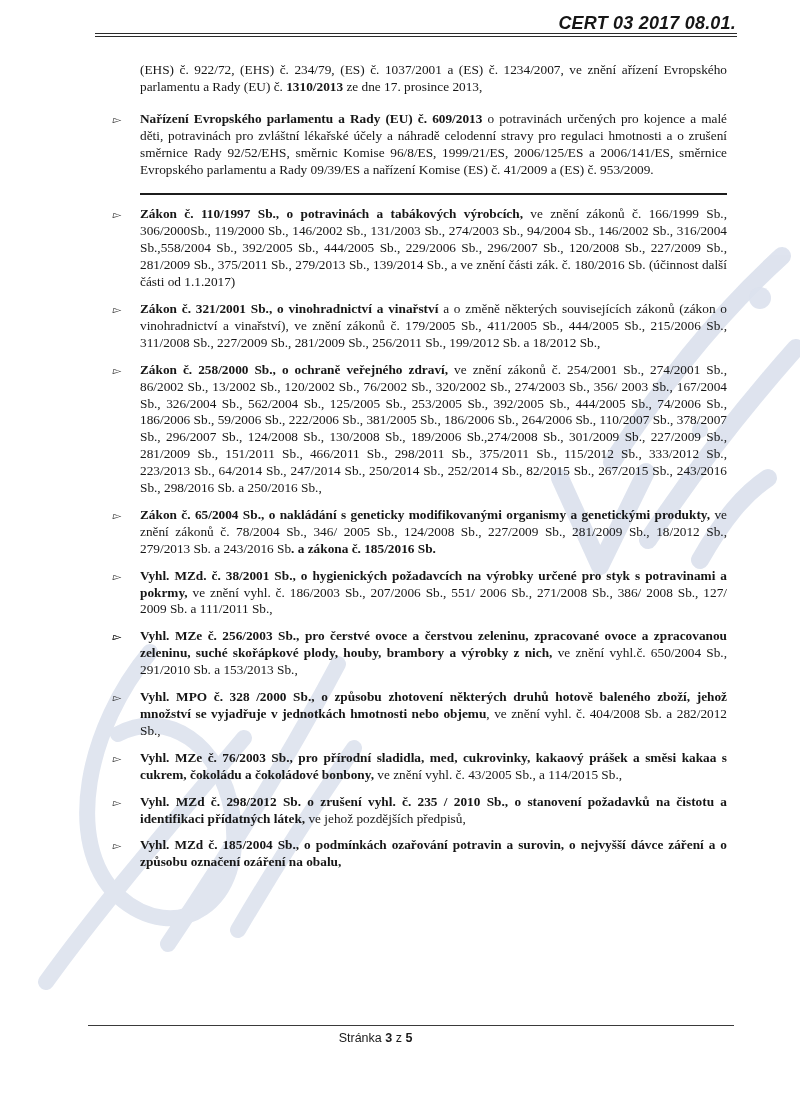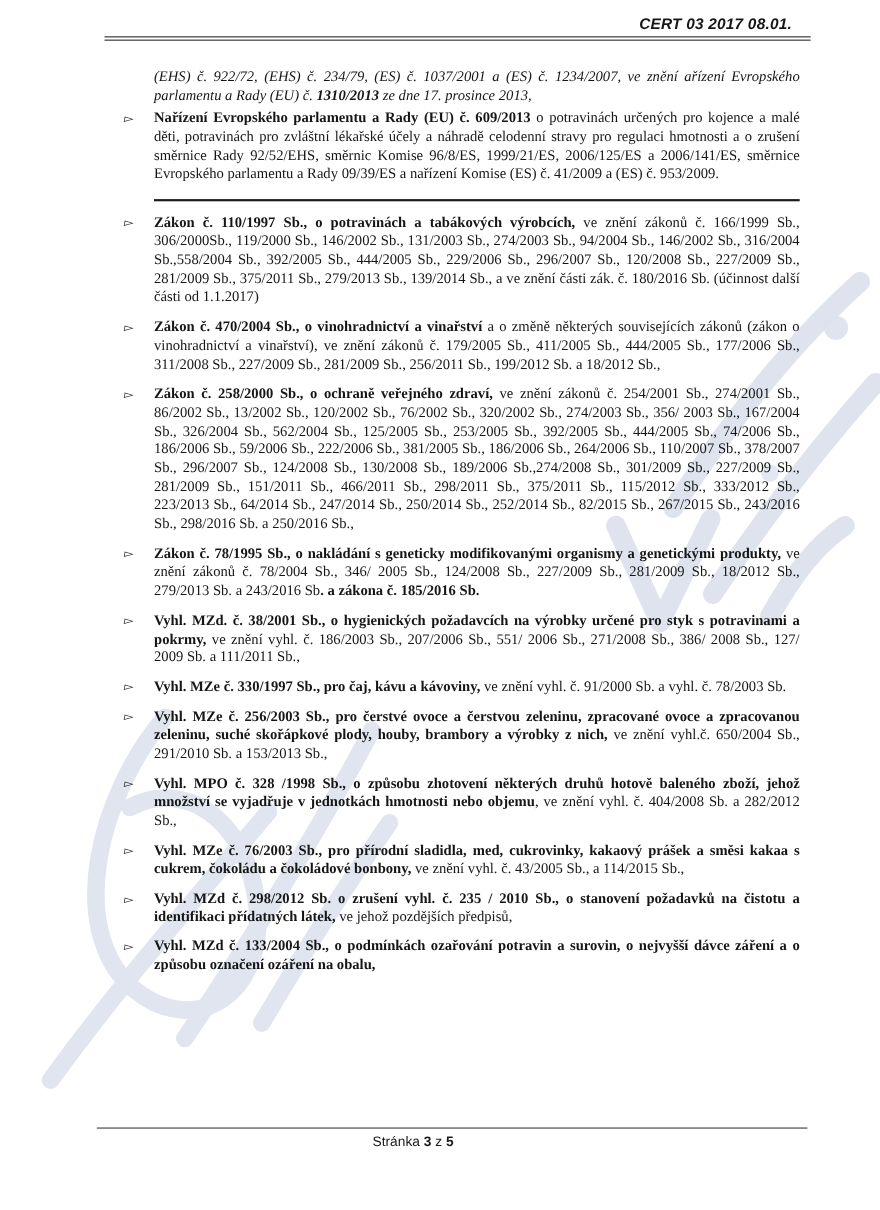--- a/index.html
+++ b/index.html
@@ -24,42 +24,42 @@
   .watermark{
     position:absolute;inset:0;
     color:var(--watermark);
     z-index:0;
     pointer-events:none;
   }
   .watermark svg{position:absolute;inset:0;}
 
   
   .header-code{
-    position:absolute;top:13px;right:80px;
+    position:absolute;top:13px;right:64px;
     font-family:"Liberation Sans", sans-serif;
-    font-size:14px;font-weight:bold;font-style:italic;
+    font-size:18px;font-weight:bold;font-style:italic;
     letter-spacing:.2px;
     z-index:2;
   }
   .header-rule{
     position:absolute;top:33px;left:95px;width:642px;height:2px;
     border-top:1.6px solid var(--rule);
     border-bottom:1.3px solid var(--rule);
     z-index:2;
   }
 
   
   .content{
     position:absolute;left:140px;top:62px;width:587px;
     font-size:13.3px;line-height:16.9px;
     text-align:justify;
     z-index:1;
   }
   .content .b{font-weight:bold;}
-  p.intro{margin:0 0 3px 0;font-style:italic;}
+  p.intro{margin:0 0 15px 0;}
   ul.law-list{list-style:none;margin:0;padding:0;}
   ul.law-list>li{position:relative;margin:0 0 10px 0;}
   .marker{
     position:absolute;left:-27px;top:1px;
     font-family:"DejaVu Sans", sans-serif;
     font-size:11px;line-height:16px;
     transform:skewX(-10deg) scaleY(.9);
     color:#1d1d1d;
   }
   .sep{
@@ -123,66 +123,65 @@
     <hr class="sep">
 
     <ul class="law-list">
   <li>
     <span class="marker">▻</span>
     <span><span class="b">Zákon č. 110/1997 Sb., o potravinách a tabákových výrobcích,</span><span> ve znění zákonů č. 166/1999 Sb., 306/2000Sb., 119/2000 Sb., 146/2002 Sb., 131/2003 Sb., 274/2003 Sb., 94/2004 Sb., 146/2002 Sb., 316/2004 Sb.,558/2004 Sb., 392/2005 Sb., 444/2005 Sb., 229/2006 Sb., 296/2007 Sb., 120/2008 Sb., 227/2009 Sb., 281/2009 Sb., 375/2011 Sb., 279/2013 Sb., 139/2014 Sb., a ve znění části zák. č. 180/2016 Sb. (účinnost další části od 1.1.2017)</span></span>
   </li>
 
   <li>
     <span class="marker">▻</span>
-    <span><span class="b">Zákon č. 470/2004 Sb., o vinohradnictví a vinařství</span><span> a o změně některých souvisejících zákonů (zákon o vinohradnictví a vinařství), ve znění zákonů č. 179/2005 Sb., 411/2005 Sb., 444/2005 Sb., 177/2006 Sb., 311/2008 Sb., 227/2009 Sb., 281/2009 Sb., 256/2011 Sb., 199/2012 Sb. a 18/2012 Sb.,</span></span>
+    <span><span class="b">Zákon č. 321/2001 Sb., o vinohradnictví a vinařství</span><span> a o změně některých souvisejících zákonů (zákon o vinohradnictví a vinařství), ve znění zákonů č. 179/2005 Sb., 411/2005 Sb., 444/2005 Sb., 215/2006 Sb., 311/2008 Sb., 227/2009 Sb., 281/2009 Sb., 256/2011 Sb., 199/2012 Sb. a 18/2012 Sb.,</span></span>
   </li>
 
   <li>
     <span class="marker">▻</span>
     <span><span class="b">Zákon č. 258/2000 Sb., o ochraně veřejného zdraví,</span><span> ve znění zákonů č. 254/2001 Sb., 274/2001 Sb., 86/2002 Sb., 13/2002 Sb., 120/2002 Sb., 76/2002 Sb., 320/2002 Sb., 274/2003 Sb., 356/ 2003 Sb., 167/2004 Sb., 326/2004 Sb., 562/2004 Sb., 125/2005 Sb., 253/2005 Sb., 392/2005 Sb., 444/2005 Sb., 74/2006 Sb., 186/2006 Sb., 59/2006 Sb., 222/2006 Sb., 381/2005 Sb., 186/2006 Sb., 264/2006 Sb., 110/2007 Sb., 378/2007 Sb., 296/2007 Sb., 124/2008 Sb., 130/2008 Sb., 189/2006 Sb.,274/2008 Sb., 301/2009 Sb., 227/2009 Sb., 281/2009 Sb., 151/2011 Sb., 466/2011 Sb., 298/2011 Sb., 375/2011 Sb., 115/2012 Sb., 333/2012 Sb., 223/2013 Sb., 64/2014 Sb., 247/2014 Sb., 250/2014 Sb., 252/2014 Sb., 82/2015 Sb., 267/2015 Sb., 243/2016 Sb., 298/2016 Sb. a 250/2016 Sb.,</span></span>
   </li>
 
   <li>
     <span class="marker">▻</span>
-    <span><span class="b">Zákon č. 78/1995 Sb., o nakládání s geneticky modifikovanými organismy a genetickými produkty,</span><span> ve znění zákonů č. 78/2004 Sb., 346/ 2005 Sb., 124/2008 Sb., 227/2009 Sb., 281/2009 Sb., 18/2012 Sb., 279/2013 Sb. a 243/2016 Sb</span><span class="b">. a zákona č. 185/2016 Sb.</span></span>
+    <span><span class="b">Zákon č. 65/2004 Sb., o nakládání s geneticky modifikovanými organismy a genetickými produkty,</span><span> ve znění zákonů č. 78/2004 Sb., 346/ 2005 Sb., 124/2008 Sb., 227/2009 Sb., 281/2009 Sb., 18/2012 Sb., 279/2013 Sb. a 243/2016 Sb</span><span class="b">. a zákona č. 185/2016 Sb.</span></span>
   </li>
 
   <li>
     <span class="marker">▻</span>
     <span><span class="b">Vyhl. MZd. č. 38/2001 Sb., o hygienických požadavcích na výrobky určené pro styk s potravinami a pokrmy,</span><span> ve znění vyhl. č. 186/2003 Sb., 207/2006 Sb., 551/ 2006 Sb., 271/2008 Sb., 386/ 2008 Sb., 127/ 2009 Sb. a  111/2011 Sb.,</span></span>
   </li>
 
   <li>
     <span class="marker">▻</span>
-    <span><span class="b">Vyhl. MZe č. 330/1997 Sb., pro čaj, kávu a kávoviny,</span><span> ve znění vyhl. č. 91/2000 Sb. a vyhl. č. 78/2003 Sb.</span></span>
   </li>
 
   <li>
     <span class="marker">▻</span>
     <span><span class="b">Vyhl. MZe č. 256/2003 Sb., pro čerstvé ovoce a čerstvou zeleninu, zpracované ovoce a zpracovanou zeleninu, suché skořápkové plody, houby, brambory a výrobky z nich,</span><span> ve znění vyhl.č. 650/2004 Sb., 291/2010 Sb. a 153/2013 Sb.,</span></span>
   </li>
 
   <li>
     <span class="marker">▻</span>
-    <span><span class="b">Vyhl. MPO č. 328 /1998 Sb., o způsobu zhotovení některých druhů hotově baleného zboží, jehož množství se vyjadřuje v jednotkách hmotnosti nebo objemu</span><span>, ve znění vyhl. č. 404/2008 Sb. a 282/2012 Sb.,</span></span>
+    <span><span class="b">Vyhl. MPO č. 328 /2000 Sb., o způsobu zhotovení některých druhů hotově baleného zboží, jehož množství se vyjadřuje v jednotkách hmotnosti nebo objemu</span><span>, ve znění vyhl. č. 404/2008 Sb. a 282/2012 Sb.,</span></span>
   </li>
 
   <li>
     <span class="marker">▻</span>
     <span><span class="b">Vyhl. MZe č. 76/2003 Sb., pro přírodní sladidla, med, cukrovinky, kakaový prášek a směsi kakaa s cukrem, čokoládu a čokoládové bonbony,</span><span> ve znění vyhl. č. 43/2005 Sb., a 114/2015 Sb.,</span></span>
   </li>
 
   <li>
     <span class="marker">▻</span>
     <span><span class="b">Vyhl. MZd č. 298/2012 Sb. o zrušení vyhl. č. 235 / 2010 Sb., o stanovení požadavků na čistotu a identifikaci přídatných látek,</span><span> ve jehož pozdějších předpisů,</span></span>
   </li>
 
   <li>
     <span class="marker">▻</span>
-    <span><span class="b">Vyhl. MZd č. 133/2004 Sb., o podmínkách ozařování potravin a surovin, o nejvyšší dávce záření a o způsobu označení ozáření na obalu,</span></span>
+    <span><span class="b">Vyhl. MZd č. 185/2004 Sb., o podmínkách ozařování potravin a surovin, o nejvyšší dávce záření a o způsobu označení ozáření na obalu,</span></span>
   </li>
 </ul>
   </div>
 
   <div class="footer-rule"></div>
   <div class="footer-text"><span>Stránka </span><span class="b">3</span><span> z </span><span class="b">5</span></div>
 
 </div>
 
 </body></html>

